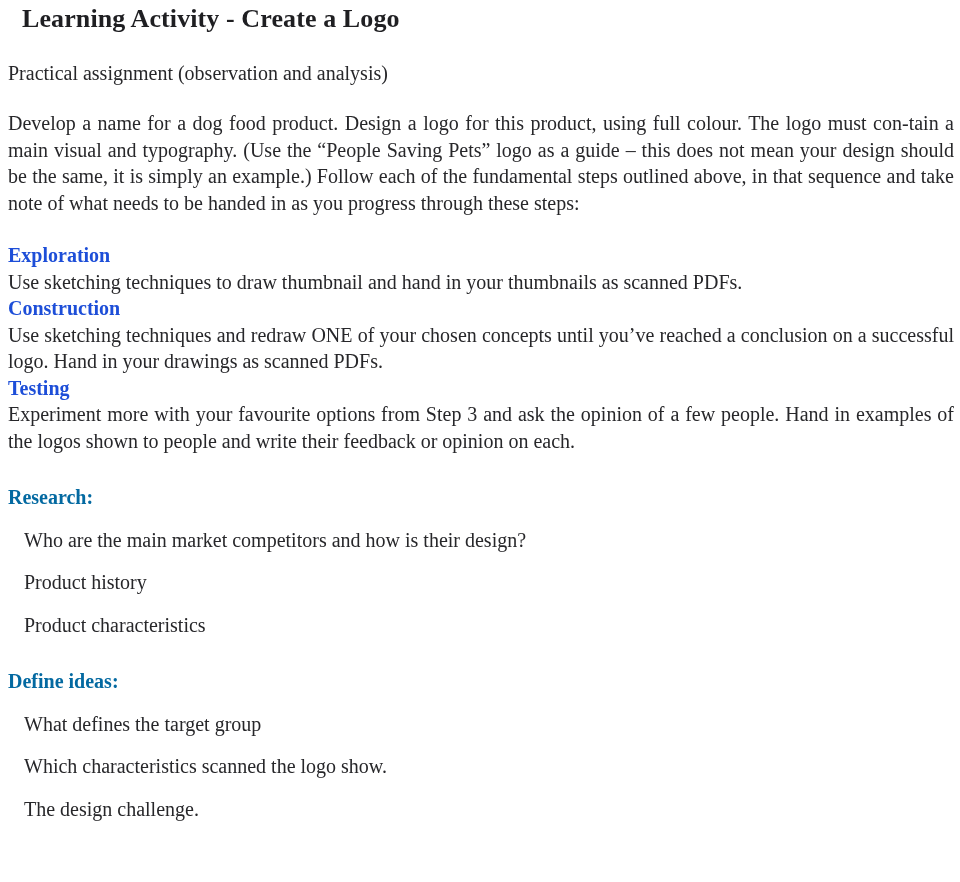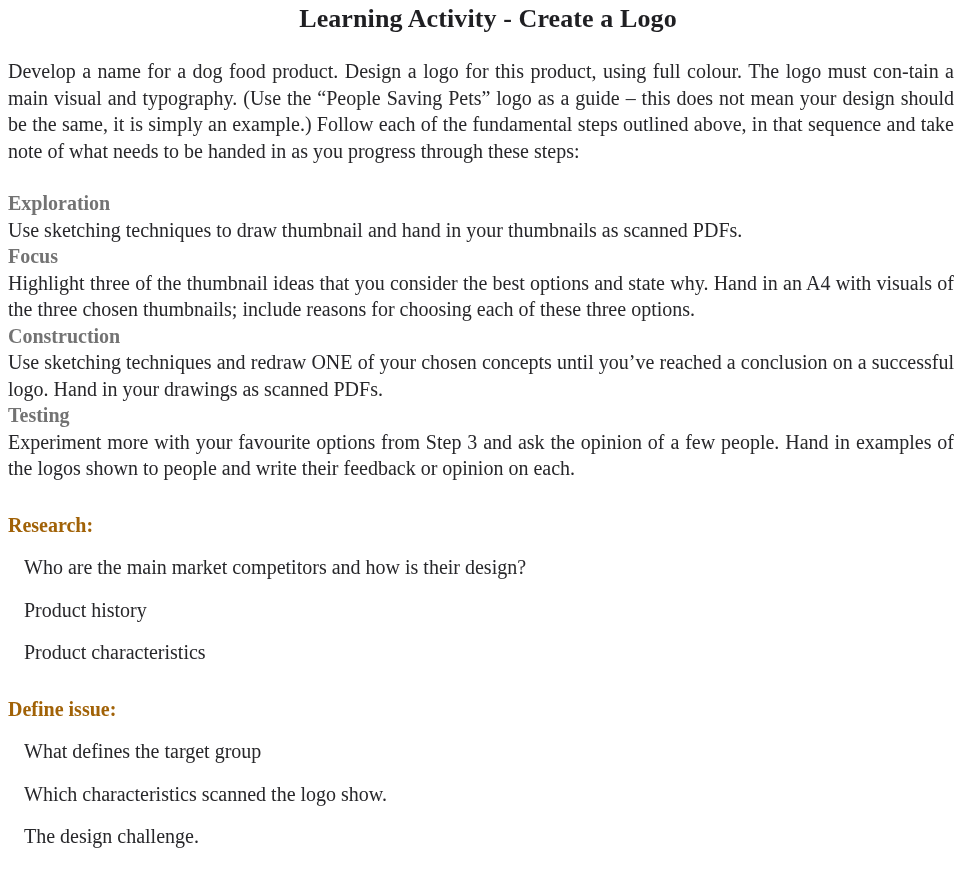--- a/index.html
+++ b/index.html
@@ -20,21 +20,21 @@
     position: relative;
     width: 960px;
     height: 882px;
     box-sizing: border-box;
     padding: 0 6px 0 8px;
   }
   .doc-title {
     font-size: 26px;
     font-weight: bold;
     line-height: 30px;
-    text-align: center;
+    text-align: left;
     margin: 4px 0 0 0;
     padding-left: 14px;
     letter-spacing: 0.1px;
     color: #1f1f22;
   }
   .lede {
     font-size: 20px;
     line-height: 26px;
     margin: 26px 0 0 0;
   }
@@ -47,70 +47,67 @@
     hyphens: manual;
   }
   .steps {
     margin-top: 26px;
   }
   .step-head {
     font-size: 20px;
     font-weight: bold;
     line-height: 26.5px;
     margin: 0;
-    color: #737373;
+    color: #1d4ed8;
   }
   .step-body {
     font-size: 20px;
     line-height: 26.5px;
     margin: 0;
     text-align: justify;
     text-justify: inter-word;
   }
   .step-body.noj {
     text-align: left;
   }
   .block {
     margin-top: 30px;
   }
   .block-head {
     font-size: 20px;
     font-weight: bold;
     line-height: 26.5px;
     margin: 0;
-    color: #a16207;
+    color: #0369a1;
   }
   .block-line {
     font-size: 20px;
     line-height: 26.5px;
     margin: 16px;
     text-align: left;
   }
 </style>
 </head>
 <body>
 
 <div class="page">
 
   <h1 class="doc-title">Learning Activity - Create a Logo</h1>
 
+  <p class="lede">Practical assignment (observation and analysis)</p>
 
   <p class="para">Develop a name for a dog food product. Design a logo for this product, using full colour. The logo must con-tain a main visual and typography. (Use the “People Saving Pets” logo as a guide – this does not mean your design should be the same, it is simply an example.) Follow each of the fundamental steps outlined above, in that sequence and take note of what needs to be handed in as you progress through these steps:</p>
 
   <div class="steps">
 
     <div>
       <div class="step-head">Exploration</div>
       <div class="step-body noj">Use sketching techniques to draw thumbnail and hand in your thumbnails as scanned PDFs.</div>
     </div>
 
-    <div>
-      <div class="step-head">Focus</div>
-      <div class="step-body">Highlight three of the thumbnail ideas that you consider the best options and state why. Hand in an A4 with visuals of the three chosen thumbnails; include reasons for choosing each of these three options.</div>
-    </div>
 
     <div>
       <div class="step-head">Construction</div>
       <div class="step-body">Use sketching techniques and redraw ONE of your chosen concepts until you’ve reached a conclusion on a successful logo. Hand in your drawings as scanned PDFs.</div>
     </div>
 
     <div>
       <div class="step-head">Testing</div>
       <div class="step-body">Experiment more with your favourite options from Step 3 and ask the opinion of a few people. Hand in examples of the logos shown to people and write their feedback or opinion on each.</div>
     </div>
@@ -119,19 +116,19 @@
   </div>
 
   <div class="block">
     <div class="block-head">Research:</div>
     <div class="block-line">Who are the main market competitors and how is their design?</div>
     <div class="block-line">Product history</div>
     <div class="block-line">Product characteristics</div>
   </div>
 
   <div class="block">
-    <div class="block-head">Define issue:</div>
+    <div class="block-head">Define ideas:</div>
     <div class="block-line">What defines the target group</div>
     <div class="block-line">Which characteristics scanned the logo show.</div>
     <div class="block-line">The design challenge.</div>
   </div>
 
 </div>
 
 </body></html>

